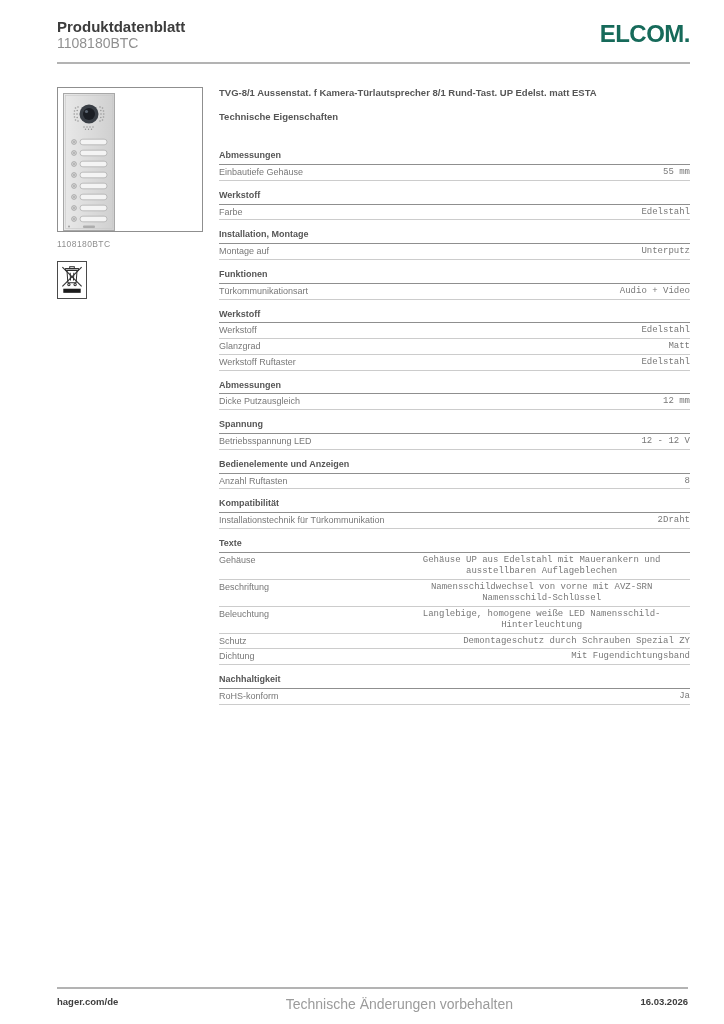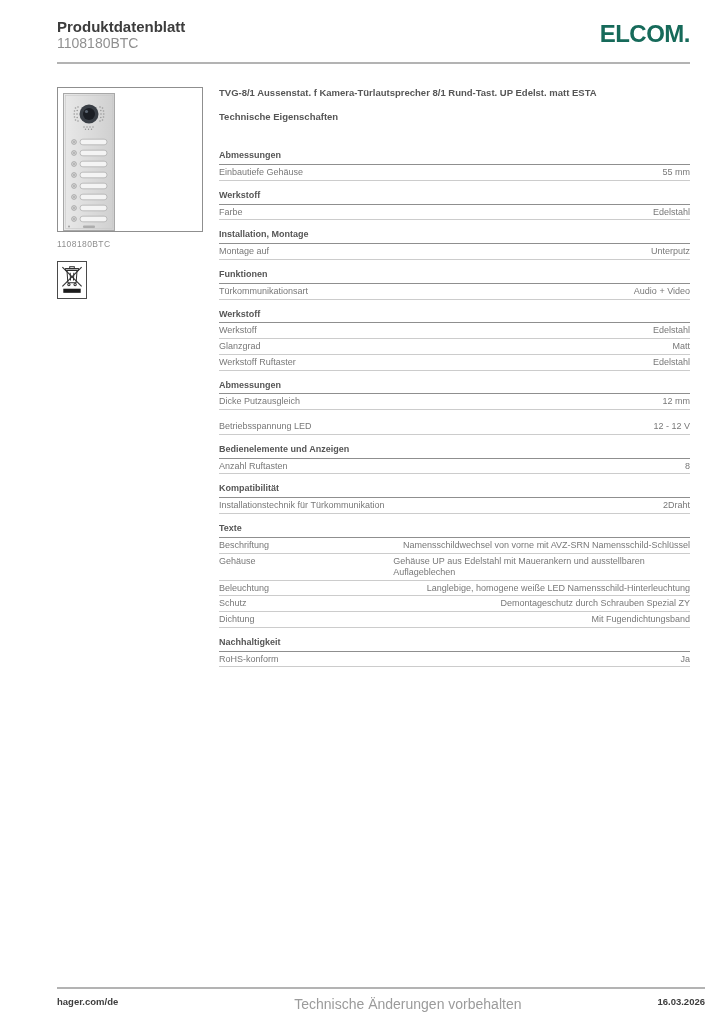--- a/index.html
+++ b/index.html
@@ -53,25 +53,25 @@
   .spec-title {
     font-size: 9px; font-weight: bold; color: #565656;
     padding-bottom: 3px; border-bottom: 1px solid #8f8f8f; line-height: 1.2;
   }
   .spec-row {
     display: flex; justify-content: space-between; align-items: flex-start; gap: 8px;
     padding: 2px 0 1.5px; border-bottom: 1px solid #cccccc;
     font-size: 9px; color: #787878; line-height: 1.25;
   }
   .spec-label { white-space: nowrap; }
-  .spec-value { text-align: left; max-width: 63%; }
+  .spec-value { text-align: center; max-width: 63%; font-family: Liberation Mono, monospace; }
 
   
   .footer {
-    position: absolute; left: 57px; right: 19px; bottom: 12px;
+    position: absolute; left: 57px; right: 36px; bottom: 12px;
     border-top: 2px solid #b3b3b3;
     display: flex; justify-content: space-between; align-items: flex-start;
     padding-top: 7px;
   }
   .footer-left  { font-size: 9.5px; font-weight: bold; color: #3d3d3d; }
   .footer-center{ font-size: 14px; color: #9b9b9b; margin-left: 40px; }
   .footer-right { font-size: 9.5px; font-weight: bold; color: #3d3d3d; }
 </style>
 </head>
 <body>
@@ -254,20 +254,21 @@
             </div>
           </div>
           <div class="spec-section">
             <div class="spec-title">Abmessungen</div>
             <div class="spec-row">
               <span class="spec-label">Dicke Putzausgleich</span>
               <span class="spec-value">12 mm</span>
             </div>
           </div>
           <div class="spec-section">
+            <div class="spec-title">Spannung</div>
             <div class="spec-row">
               <span class="spec-label">Betriebsspannung LED</span>
               <span class="spec-value">12 - 12 V</span>
             </div>
           </div>
           <div class="spec-section">
             <div class="spec-title">Bedienelemente und Anzeigen</div>
             <div class="spec-row">
               <span class="spec-label">Anzahl Ruftasten</span>
               <span class="spec-value">8</span>
@@ -276,26 +277,26 @@
           <div class="spec-section">
             <div class="spec-title">Kompatibilität</div>
             <div class="spec-row">
               <span class="spec-label">Installationstechnik für Türkommunikation</span>
               <span class="spec-value">2Draht</span>
             </div>
           </div>
           <div class="spec-section">
             <div class="spec-title">Texte</div>
             <div class="spec-row">
+              <span class="spec-label">Gehäuse</span>
+              <span class="spec-value">Gehäuse UP aus Edelstahl mit Mauerankern und ausstellbaren Auflageblechen</span>
+            </div>
+            <div class="spec-row">
               <span class="spec-label">Beschriftung</span>
               <span class="spec-value">Namensschildwechsel von vorne mit AVZ-SRN Namensschild-Schlüssel</span>
-            </div>
-            <div class="spec-row">
-              <span class="spec-label">Gehäuse</span>
-              <span class="spec-value">Gehäuse UP aus Edelstahl mit Mauerankern und ausstellbaren Auflageblechen</span>
             </div>
             <div class="spec-row">
               <span class="spec-label">Beleuchtung</span>
               <span class="spec-value">Langlebige, homogene weiße LED Namensschild-Hinterleuchtung</span>
             </div>
             <div class="spec-row">
               <span class="spec-label">Schutz</span>
               <span class="spec-value">Demontageschutz durch Schrauben Spezial ZY</span>
             </div>
             <div class="spec-row">

